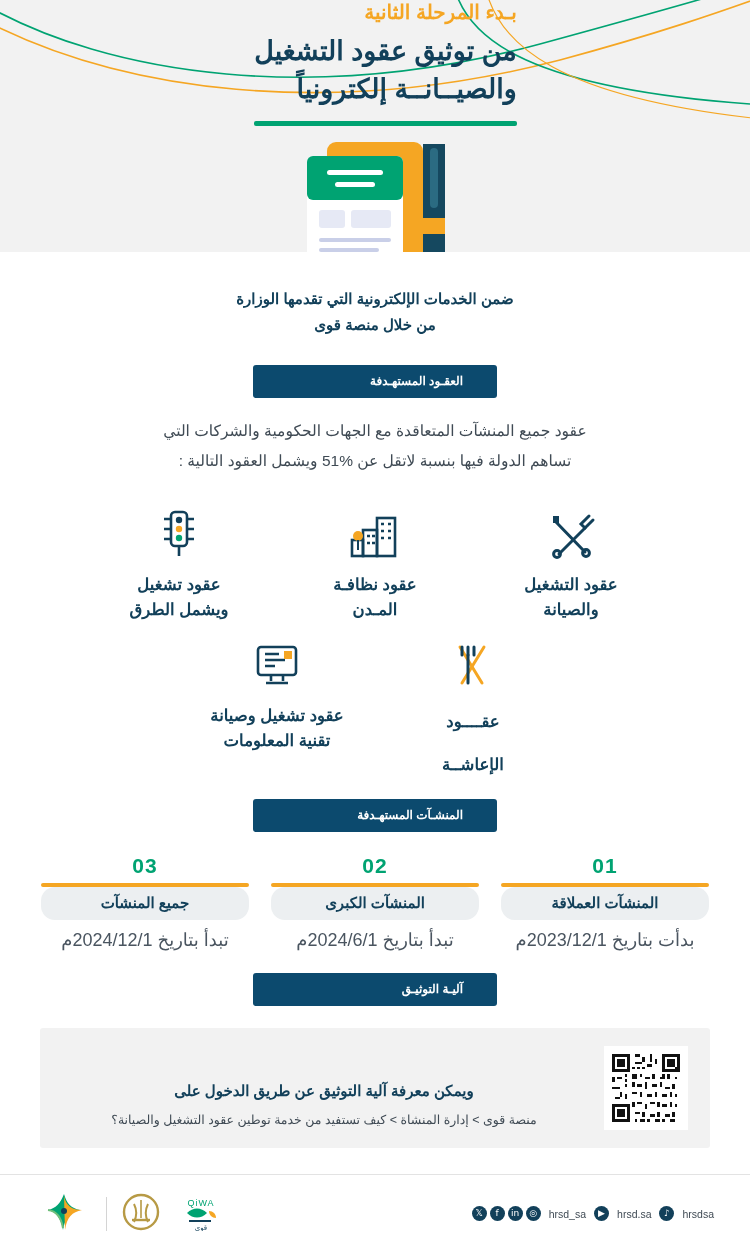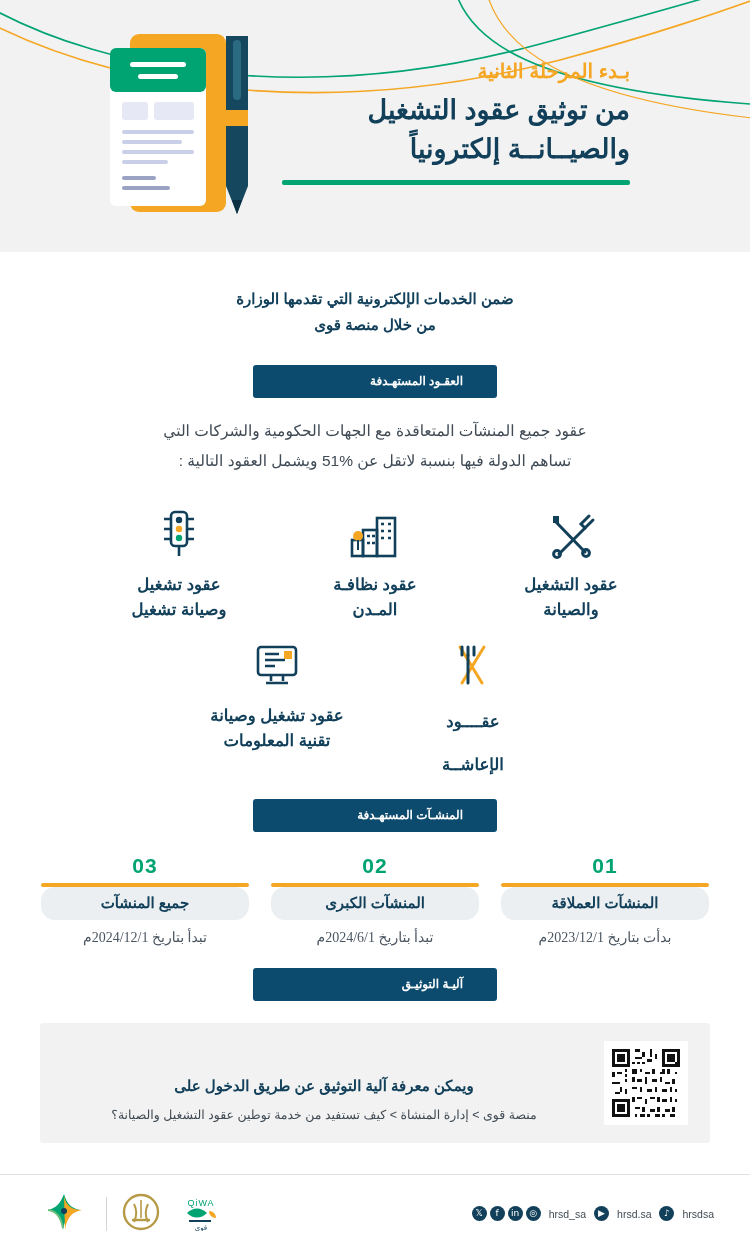--- a/index.html
+++ b/index.html
@@ -21,24 +21,24 @@
     position: relative;
     height: 252px;
     background: #f2f2f2;
     overflow: hidden;
   }
   .hero-swoosh { position: absolute; top: 0; left: 0; width: 750px; height: 252px; }
 
   .hero-inner {
     position: relative;
     display: flex;
-    flex-direction: row;
+    flex-direction: column;
     align-items: center;
     height: 252px;
-    padding: 0 120px 0 96px;
+    padding: 0 75px 0 96px;
   }
   .hero-text { flex: 1; text-align: right; padding-bottom: 8px; }
   .hero-kicker {
     color: #f5a623;
     font-size: 20px;
     font-weight: bold;
     letter-spacing: 2px;
     margin-bottom: 8px;
   }
   .hero-title {
@@ -135,24 +135,23 @@
     background: #eceff1;
     color: #12405a;
     font-size: 15px;
     font-weight: bold;
     padding: 7px 4px 8px;
     margin-top: 0;
     border-radius: 14px;
   }
   .pdate {
     color: #4a5560;
-    font-size: 14px;
+    font-size: 18px;
     margin-top: 9px;
     direction: rtl;
-    font-family: Liberation Serif, serif;
   }
 
   
   .mech {
     margin-top: 22px;
     background: #f2f2f2;
     border-radius: 3px;
     padding: 18px 22px;
     display: flex;
     flex-direction: row;
@@ -322,21 +321,21 @@
               <path d="M14 11 h-7 M14 21 h-7 M14 31 h-7"></path>
               <path d="M30 11 h7 M30 21 h7 M30 31 h7"></path>
             </g>
             <circle cx="22" cy="12" r="3.2" fill="#12405a"></circle>
             <circle cx="22" cy="21" r="3.2" fill="#f5a623"></circle>
             <circle cx="22" cy="30" r="3.2" fill="#00a372"></circle>
           </svg>
         </div>
         <div class="clabel">
           <div>عقود تشغيل</div>
-          <div>وصيانة تشغيل</div>
+          <div>ويشمل الطرق</div>
         </div>
       </div>
     </div>
 
     <div class="cgrid row2">
       <div class="citem">
         <div class="cicon">
           <svg width="50" height="50" viewBox="0 0 50 50">
             <g stroke="#f5a623" stroke-width="3" fill="none" stroke-linecap="round">
               <path d="M12 6 L34 42"></path>

